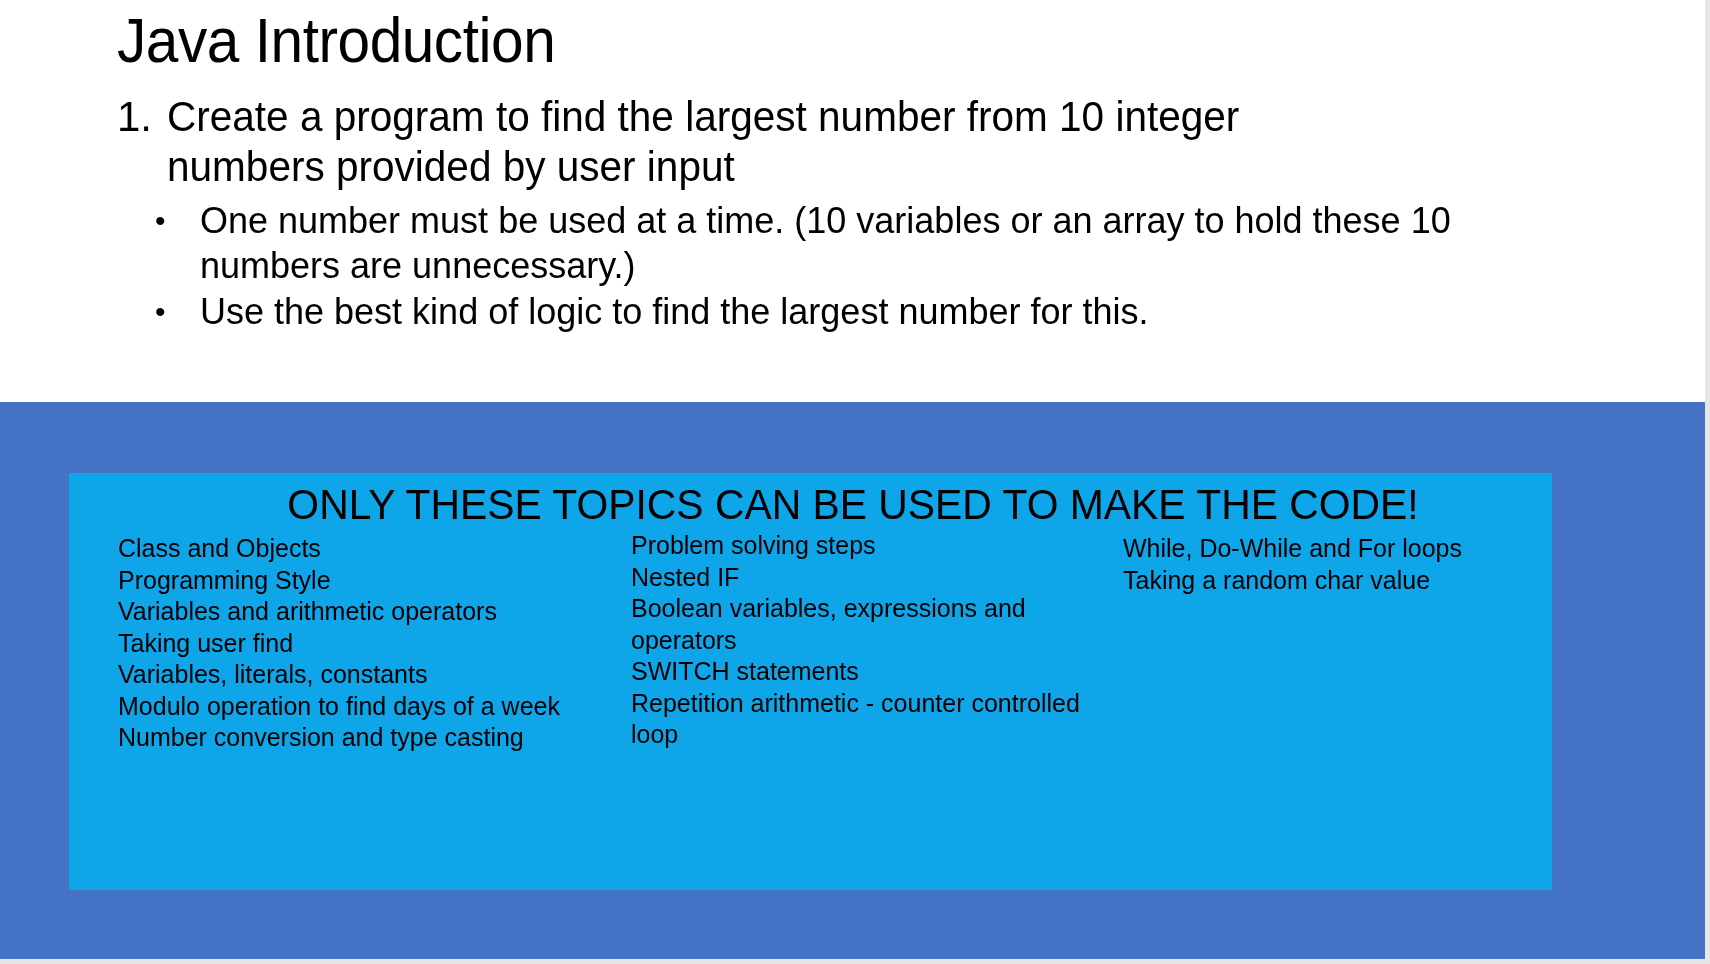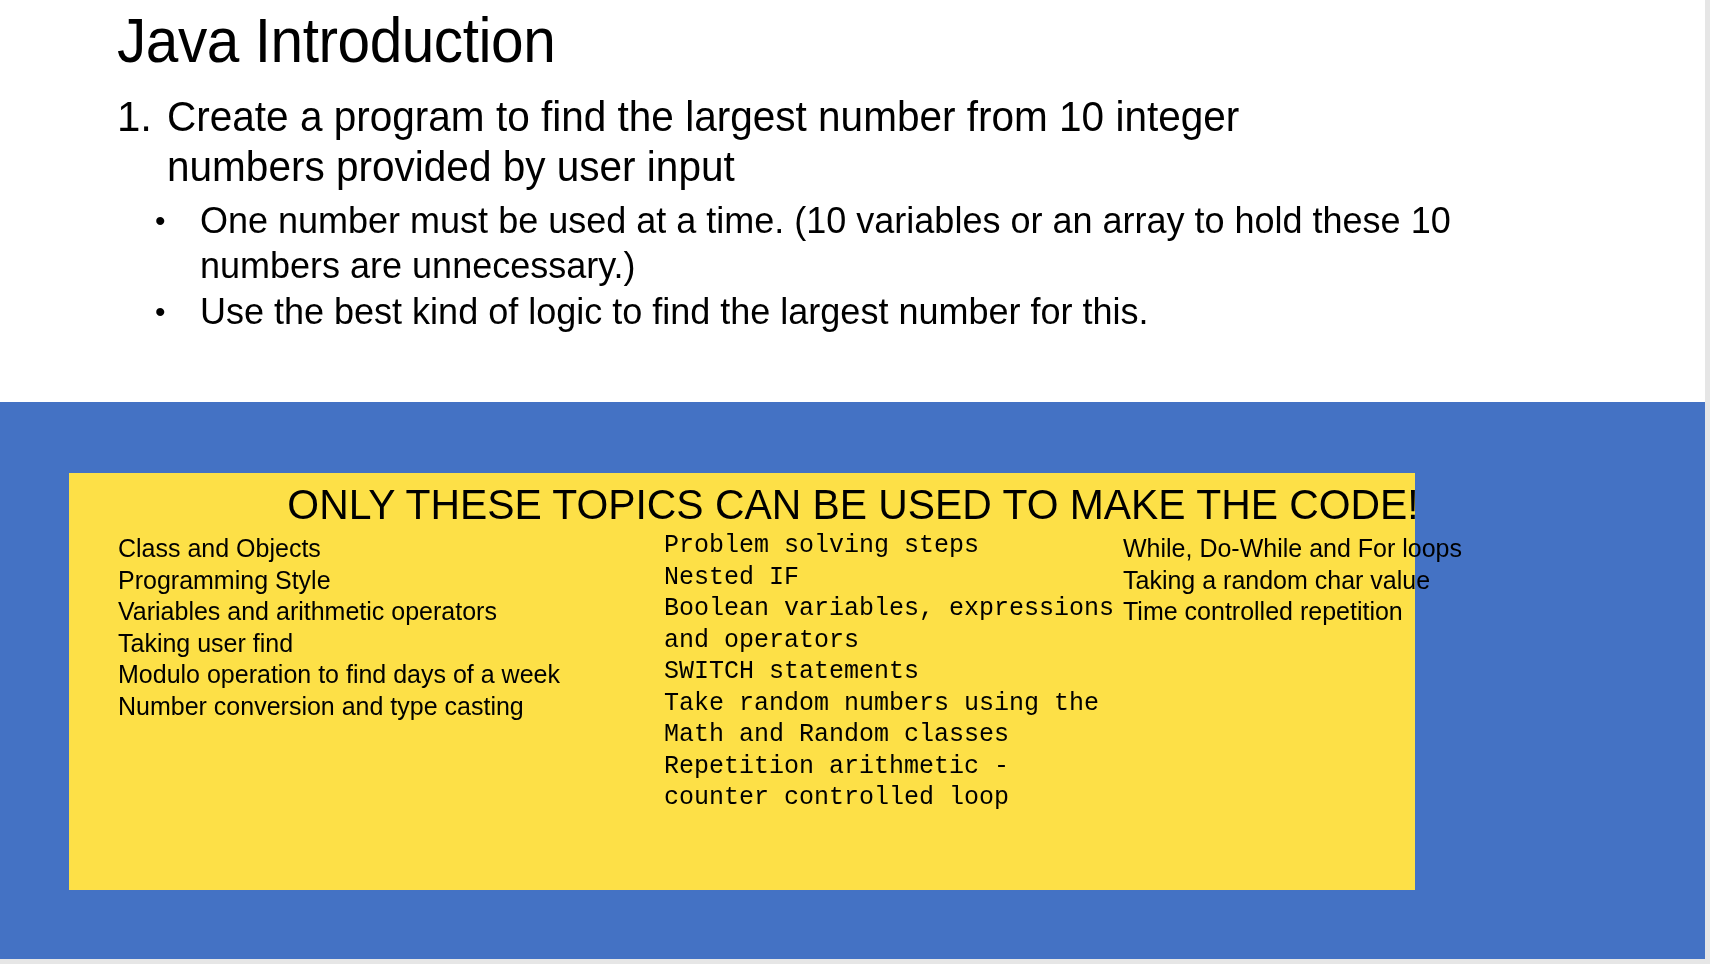--- a/index.html
+++ b/index.html
@@ -118,23 +118,23 @@
     width: 1705px;
     height: 557px;
     background: #4472C4;
   }
 
   
   #topics-box {
     position: absolute;
     left: 69px;
     top: 473px;
-    width: 1346px;
+    width: 1483px;
     height: 417px;
-    background: #fde047;
+    background: #0ea5e9;
     box-sizing: border-box;
   }
 
   #topics-heading {
     position: absolute;
     left: 0;
     top: 6px;
     width: 1568px;
     text-align: center;
     font-size: 43px;
@@ -153,21 +153,21 @@
   }
 
   .topic-col {
     position: absolute;
     top: 0;
     font-size: 25px;
     line-height: 31.5px;
     color: #000000;
   }
   #topic-col-1 { left: 49px;  width: 470px; }
-  #topic-col-2 { left: 595px; width: 465px; top: -3px; font-family: Liberation Mono, monospace; }
+  #topic-col-2 { left: 562px; width: 465px; top: -3px; }
   #topic-col-3 { left: 1054px; width: 420px; }
 
   .topic-line {
     display: block;
     white-space: normal;
   }
 </style>
 </head>
 <body>
 
@@ -199,37 +199,36 @@
 
     <div id="topics-heading">ONLY THESE TOPICS CAN BE USED TO MAKE THE CODE!</div>
 
     <div id="topics-columns">
 
       <div class="topic-col" id="topic-col-1">
         <span class="topic-line">Class and Objects</span>
         <span class="topic-line">Programming Style</span>
         <span class="topic-line">Variables and arithmetic operators</span>
         <span class="topic-line">Taking user find</span>
+        <span class="topic-line">Variables, literals, constants</span>
         <span class="topic-line">Modulo operation to find days of a week</span>
         <span class="topic-line">Number conversion and type casting</span>
       </div>
 
       <div class="topic-col" id="topic-col-2">
         <span class="topic-line">Problem solving steps</span>
         <span class="topic-line">Nested IF</span>
         <span class="topic-line">Boolean variables, expressions and operators</span>
         <span class="topic-line">SWITCH statements</span>
-        <span class="topic-line">Take random numbers using the Math and Random classes</span>
         <span class="topic-line">Repetition arithmetic - counter controlled loop</span>
       </div>
 
       <div class="topic-col" id="topic-col-3">
         <span class="topic-line">While, Do-While and For loops</span>
         <span class="topic-line">Taking a random char value</span>
-        <span class="topic-line">Time controlled repetition</span>
       </div>
 
     </div>
   </div>
 
   <div id="slide-edge-right"></div>
   <div id="slide-edge-bottom"></div>
 
 </div>
 

